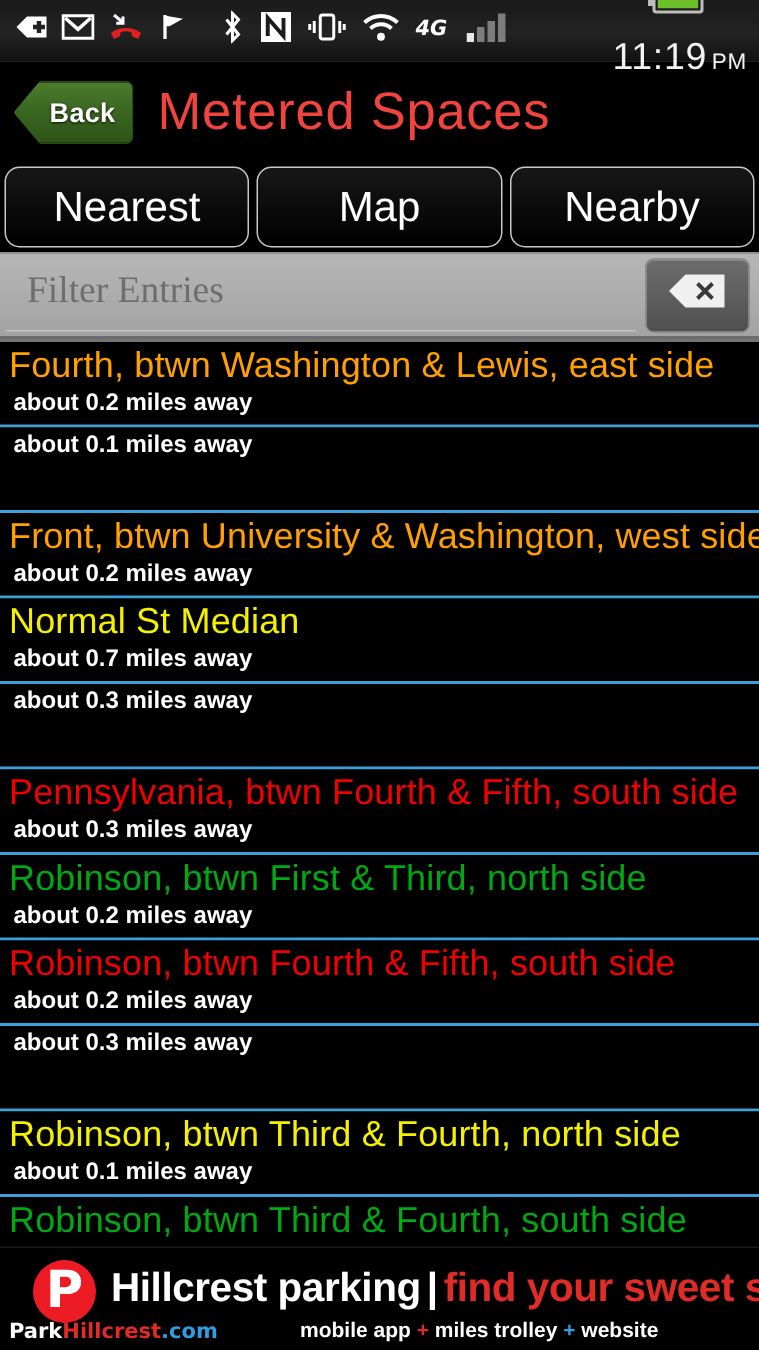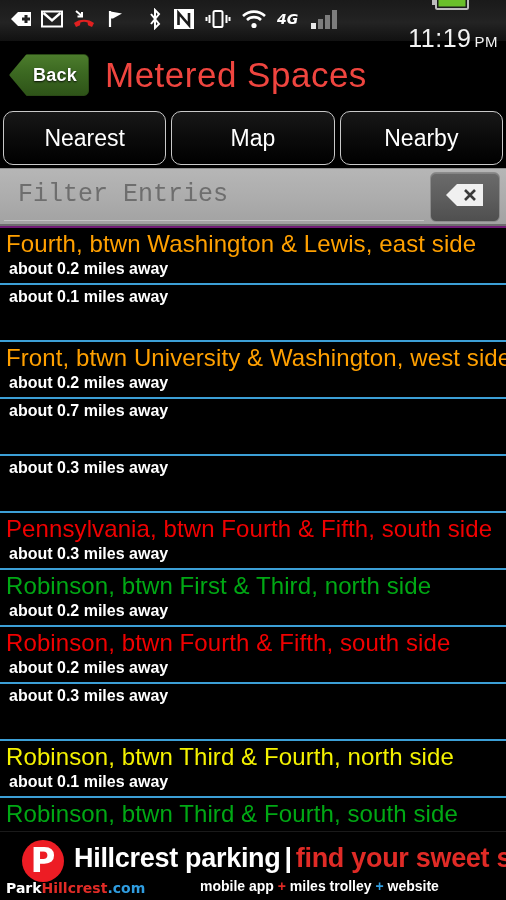--- a/index.html
+++ b/index.html
@@ -11,21 +11,21 @@
     width: 506px;
     height: 900px;
     overflow: hidden;
     font-family: "Liberation Sans", sans-serif;
     -webkit-font-smoothing: antialiased;
   }
   #app {
     position: relative;
     width: 506px;
     height: 900px;
-    background: #701a75;
+    background: #737373;
     overflow: hidden;
   }
 
   
   .statusbar {
     height: 42px;
     background: linear-gradient(to bottom, #1a1a1a 0%, #232323 55%, #111 100%);
     display: flex;
     align-items: center;
     padding: 0 8px 0 10px;
@@ -124,21 +124,21 @@
     align-items: center;
     background: #000;
   }
   .tab {
     flex: 1 1 0;
     height: 54px;
     border: 1px solid #c9c9c9;
     border-radius: 10px;
     background: linear-gradient(to bottom, #171717 0%, #0b0b0b 50%, #000 100%);
     color: #fff;
-    font-size: 23px;
+    font-size: 28px;
     display: flex;
     align-items: center;
     justify-content: center;
     box-sizing: border-box;
     cursor: pointer;
   }
 
   
   .filterbar {
     height: 58px;
@@ -152,21 +152,21 @@
   }
   .filterinput {
     flex: 1 1 auto;
     height: 48px;
     background: transparent;
     border: none;
     border-bottom: 1px solid #c3c3c3;
     outline: none;
     color: #3a3a3a;
     font-size: 25px;
-    font-family: Liberation Mono, monospace;
+    font-family: Liberation Serif, serif;
     padding: 0 6px 4px 14px;
     box-sizing: border-box;
     margin-right: 6px;
   }
   .filterinput::placeholder { color: #6e6e6e; opacity: 1; }
   .clearbtn {
     width: 70px;
     height: 50px;
     flex: 0 0 auto;
     border-radius: 6px;
@@ -403,20 +403,21 @@
     <div class="row">
       <div class="rsub">about 0.1 miles away</div>
     </div>
 
     <div class="row">
       <div class="rtitle" style="color:#ffa000">Front, btwn University &amp; Washington, west side</div>
       <div class="rsub">about 0.2 miles away</div>
     </div>
 
     <div class="row">
+      <div class="rtitle" style="color:#f4f100">Normal St Median</div>
       <div class="rsub">about 0.7 miles away</div>
     </div>
 
     <div class="row">
       <div class="rsub">about 0.3 miles away</div>
     </div>
 
     <div class="row">
       <div class="rtitle" style="color:#f00000">Pennsylvania, btwn Fourth &amp; Fifth, south side</div>
       <div class="rsub">about 0.3 miles away</div>

